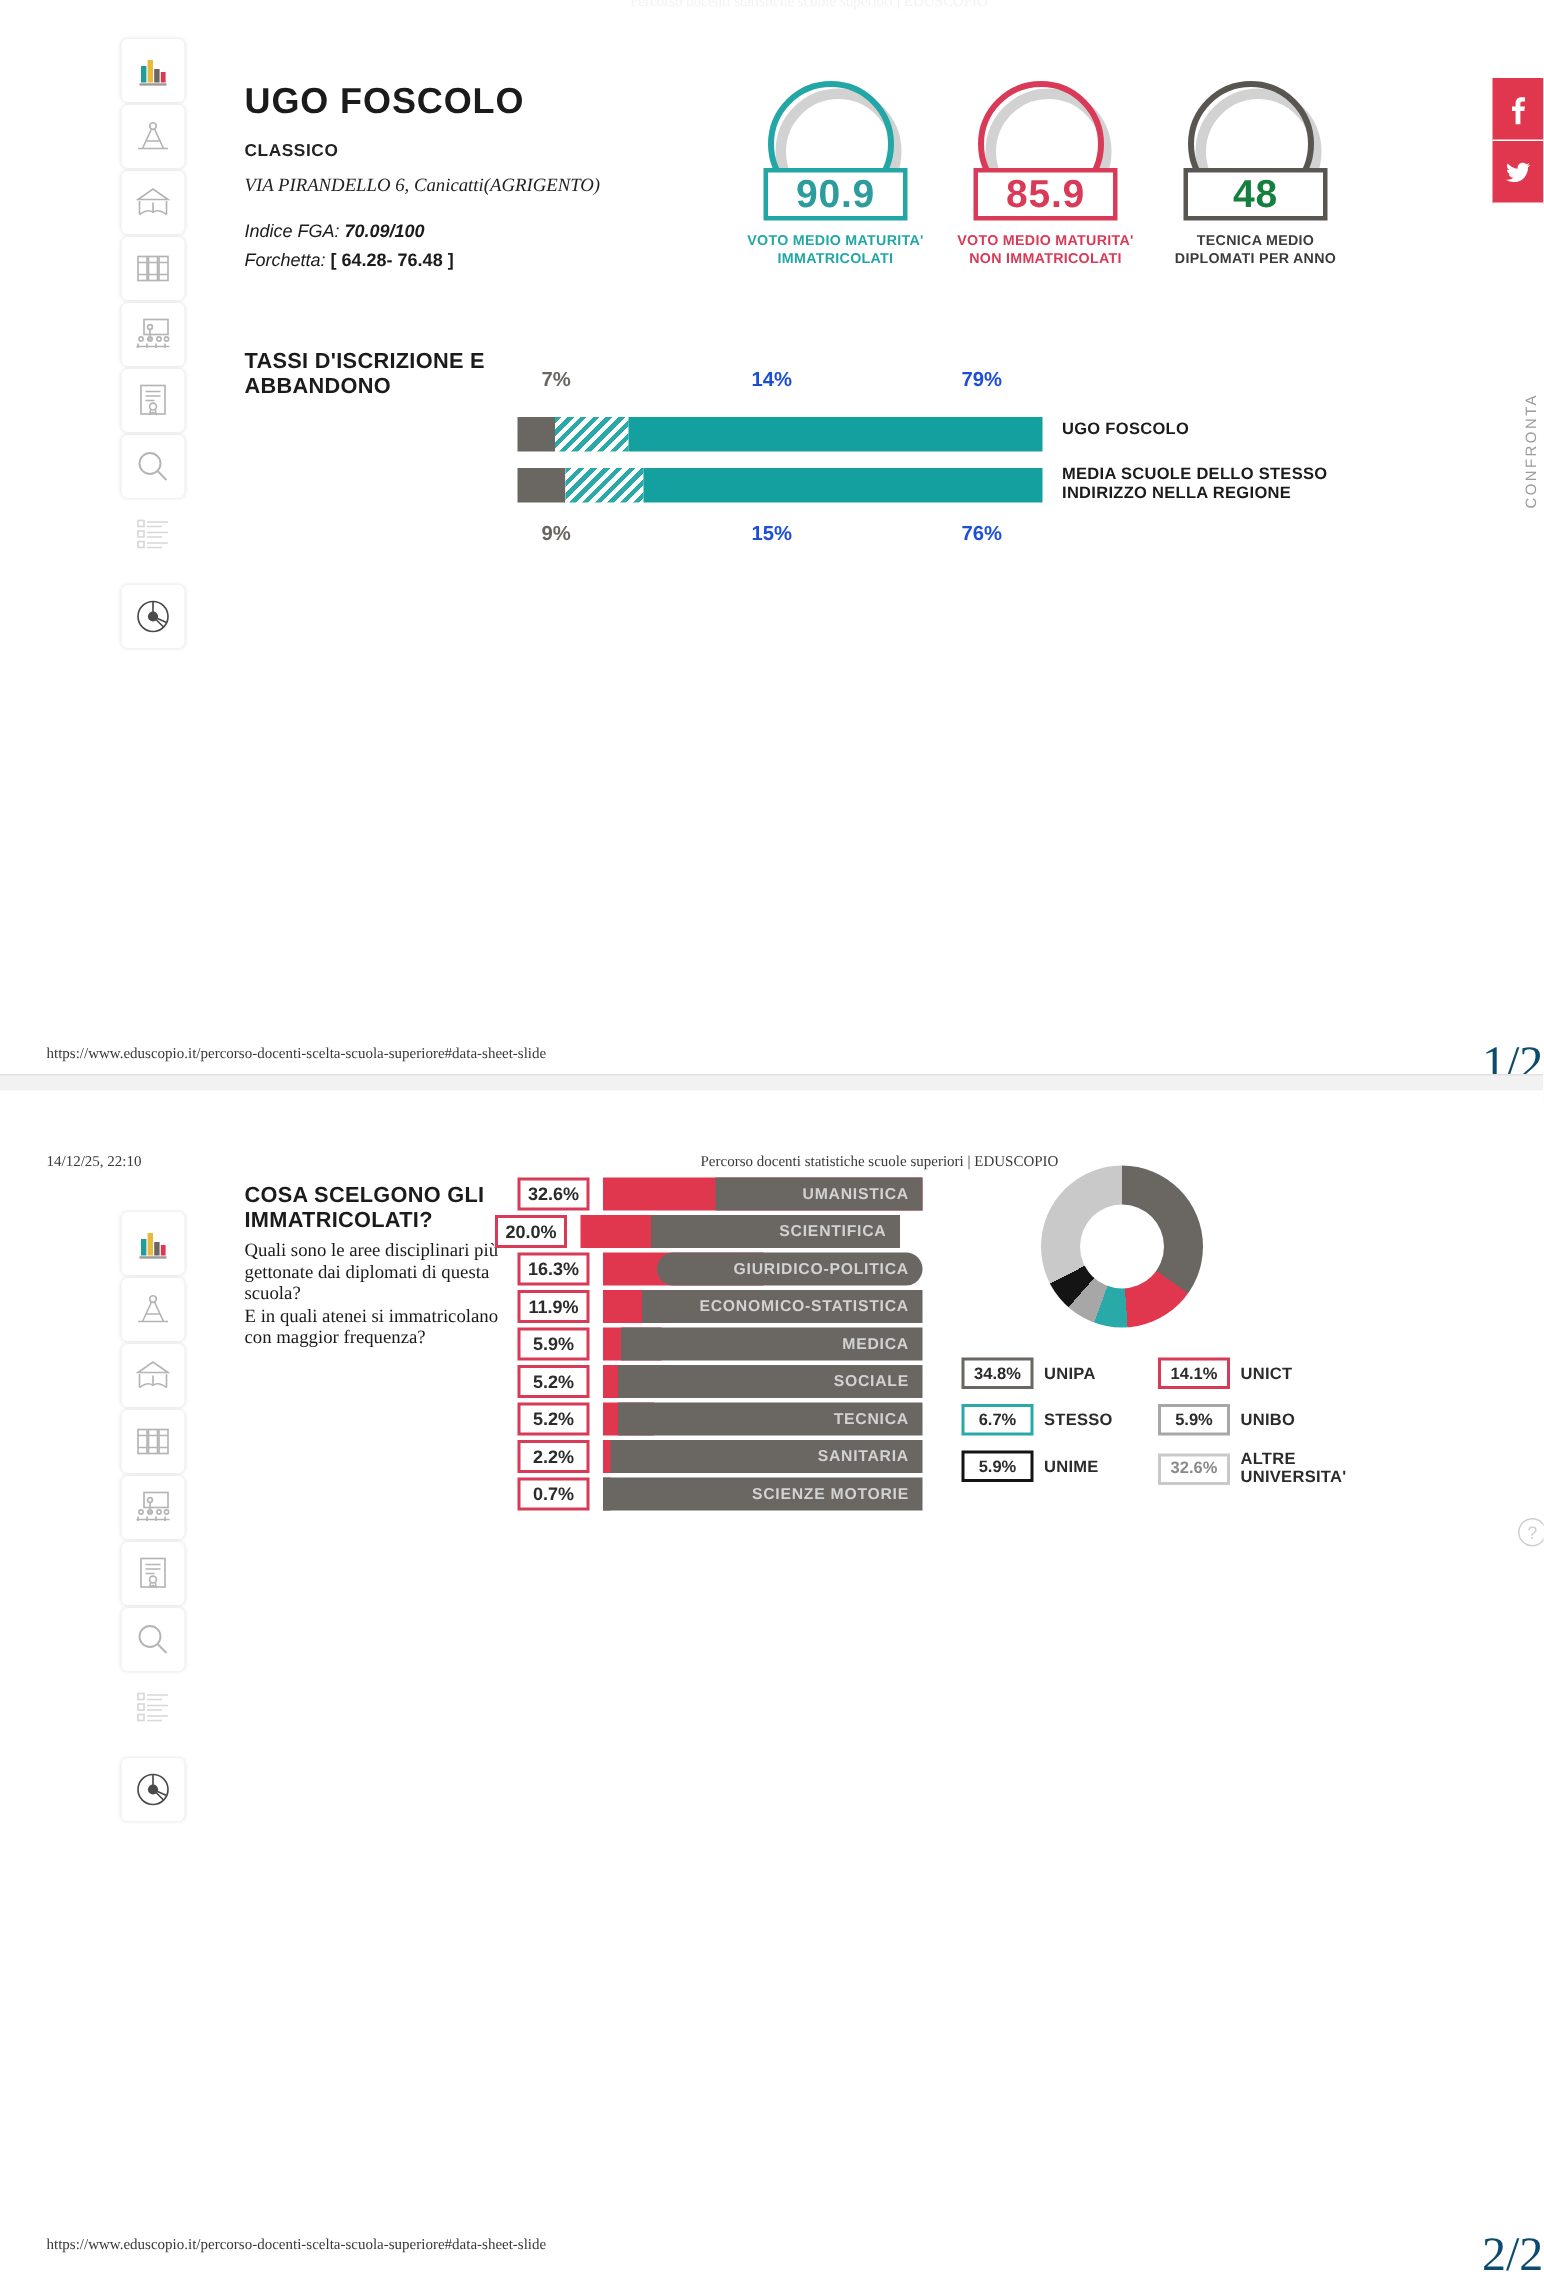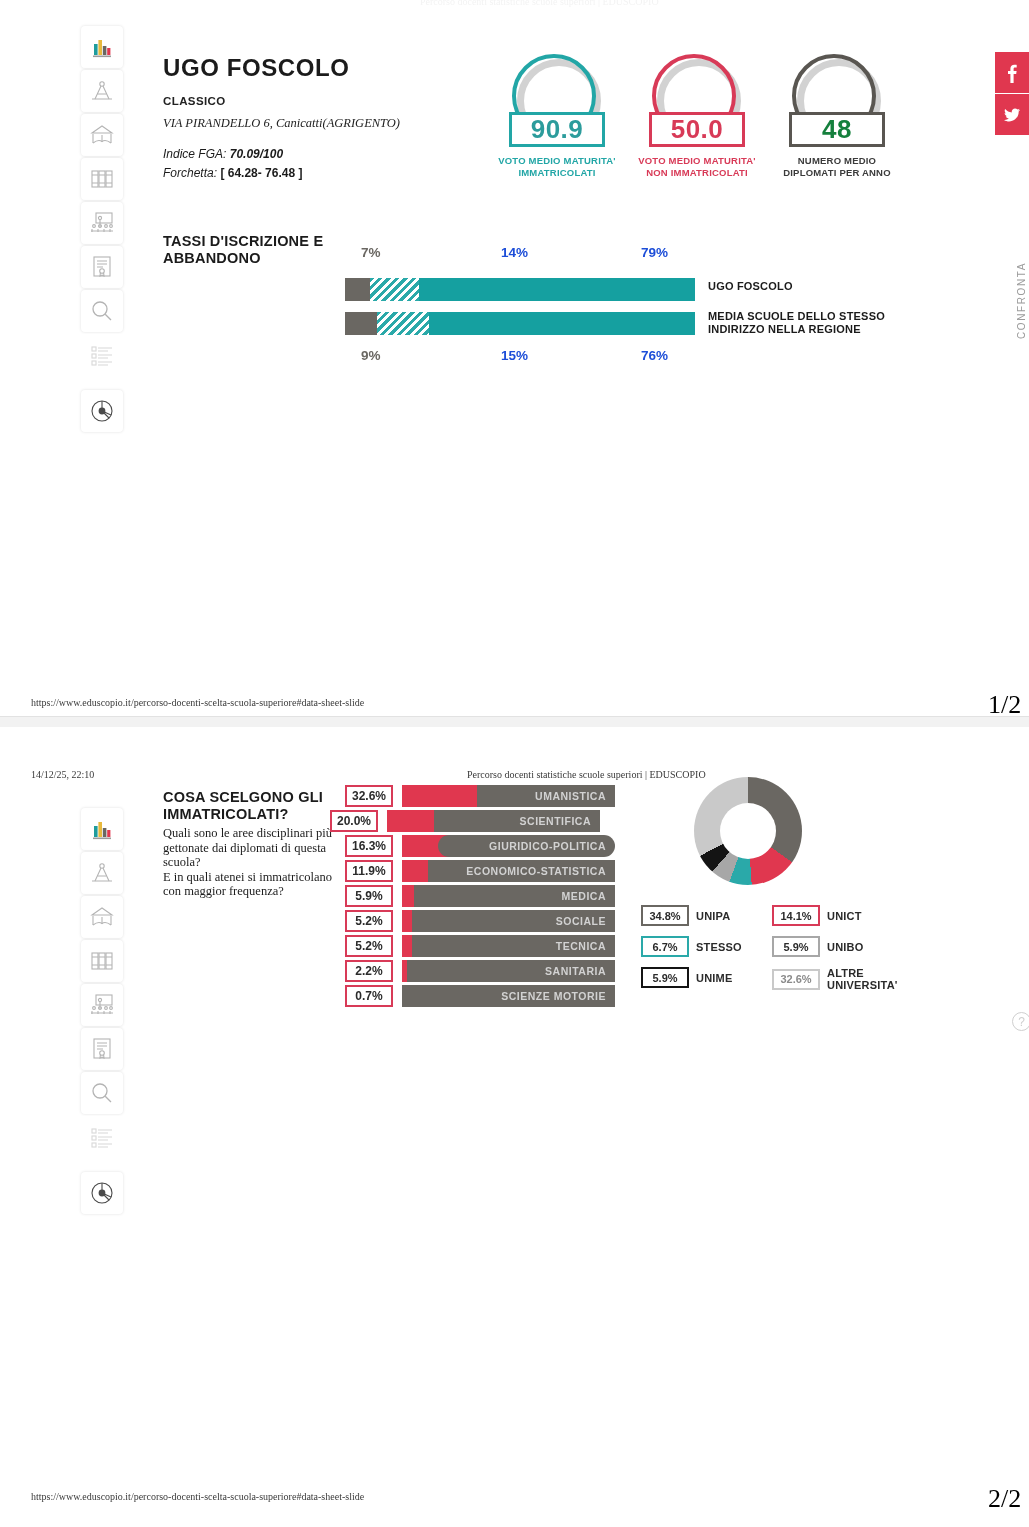--- a/index.html
+++ b/index.html
@@ -169,21 +169,21 @@
     line-height: 12px; letter-spacing: 0.2px;
   }
 
   
   .foot-url {
     position: absolute; font-family: "Liberation Serif", serif;
     font-size: 10px; color: #3a3a3a;
   }
   .foot-page {
     position: absolute; font-family: "Liberation Serif", serif;
-    font-size: 26px; color: #000000;
+    font-size: 32px; color: #0c4a6e;
   }
   .head-date, .head-title {
     position: absolute; font-family: "Liberation Serif", serif;
     font-size: 10px; color: #3a3a3a;
   }
   .help-icon {
     position: absolute; width: 19px; height: 19px; border-radius: 50%;
     border: 1.5px solid #cfcfcf; color: #cfcfcf; font-size: 12px;
     display: flex; align-items: center; justify-content: center;
   }
@@ -327,36 +327,36 @@
     <div class="kpi-cap">
       <div>VOTO MEDIO MATURITA'</div>
       <div>IMMATRICOLATI</div>
     </div>
   </div>
 
   <div class="kpi red" style="left:632px; top:52px;">
     <div class="kpi-ring-wrap">
       <div class="kpi-shadow"></div>
       <div class="kpi-ring"></div>
-      <div class="kpi-box">50.0</div>
+      <div class="kpi-box">85.9</div>
     </div>
     <div class="kpi-cap">
       <div>VOTO MEDIO MATURITA'</div>
       <div>NON IMMATRICOLATI</div>
     </div>
   </div>
 
   <div class="kpi gray" style="left:772px; top:52px;">
     <div class="kpi-ring-wrap">
       <div class="kpi-shadow"></div>
       <div class="kpi-ring"></div>
       <div class="kpi-box">48</div>
     </div>
     <div class="kpi-cap">
-      <div>NUMERO MEDIO</div>
+      <div>TECNICA MEDIO</div>
       <div>DIPLOMATI PER ANNO</div>
     </div>
   </div>
 
   <div class="sec-title" style="left:163px; top:233px; width:180px;">
     <div>TASSI D'ISCRIZIONE E</div>
     <div>ABBANDONO</div>
   </div>
 
   <div class="pct-row" style="left:345px; top:245px; width:350px;">

